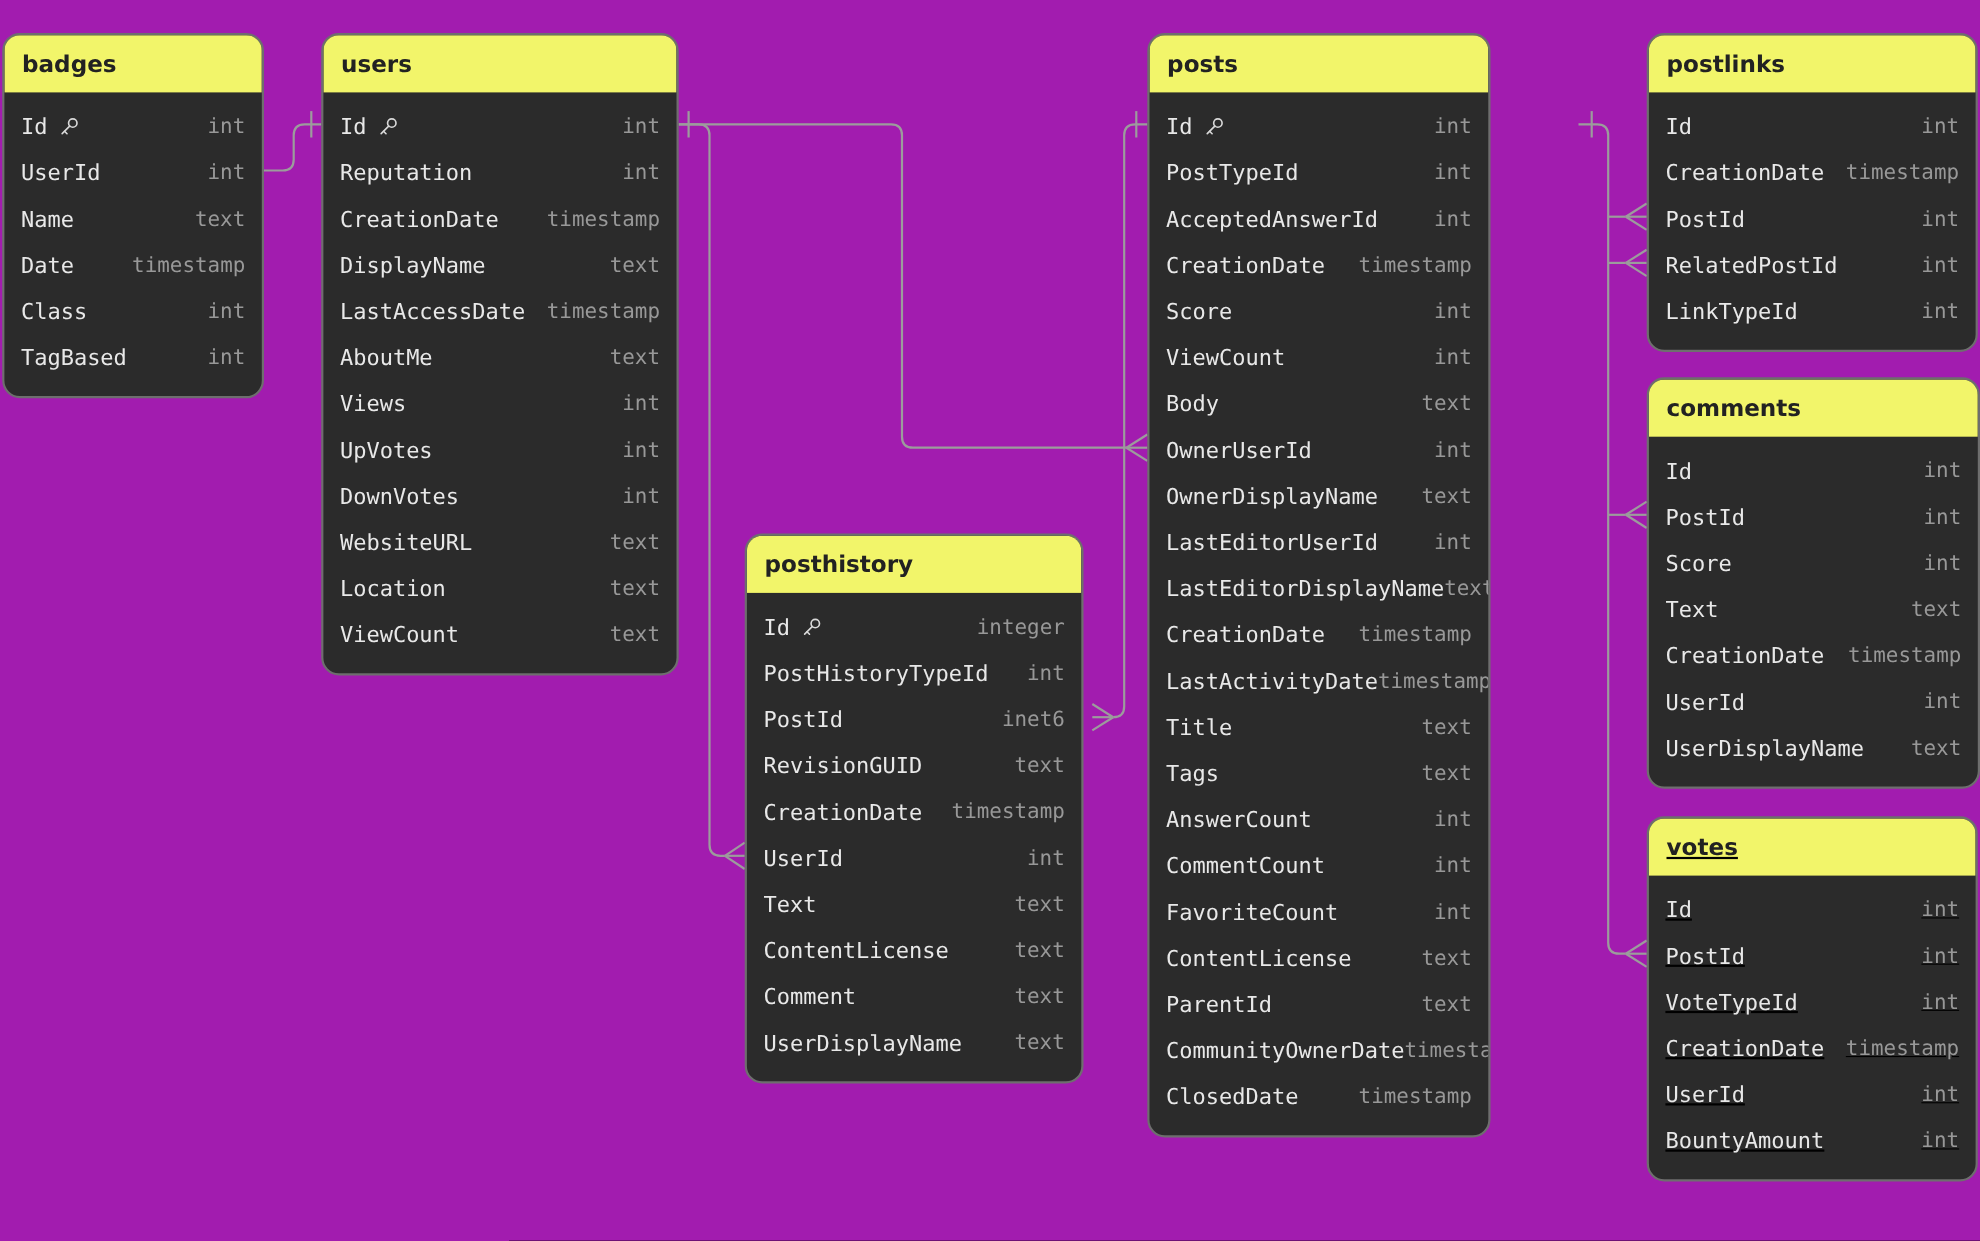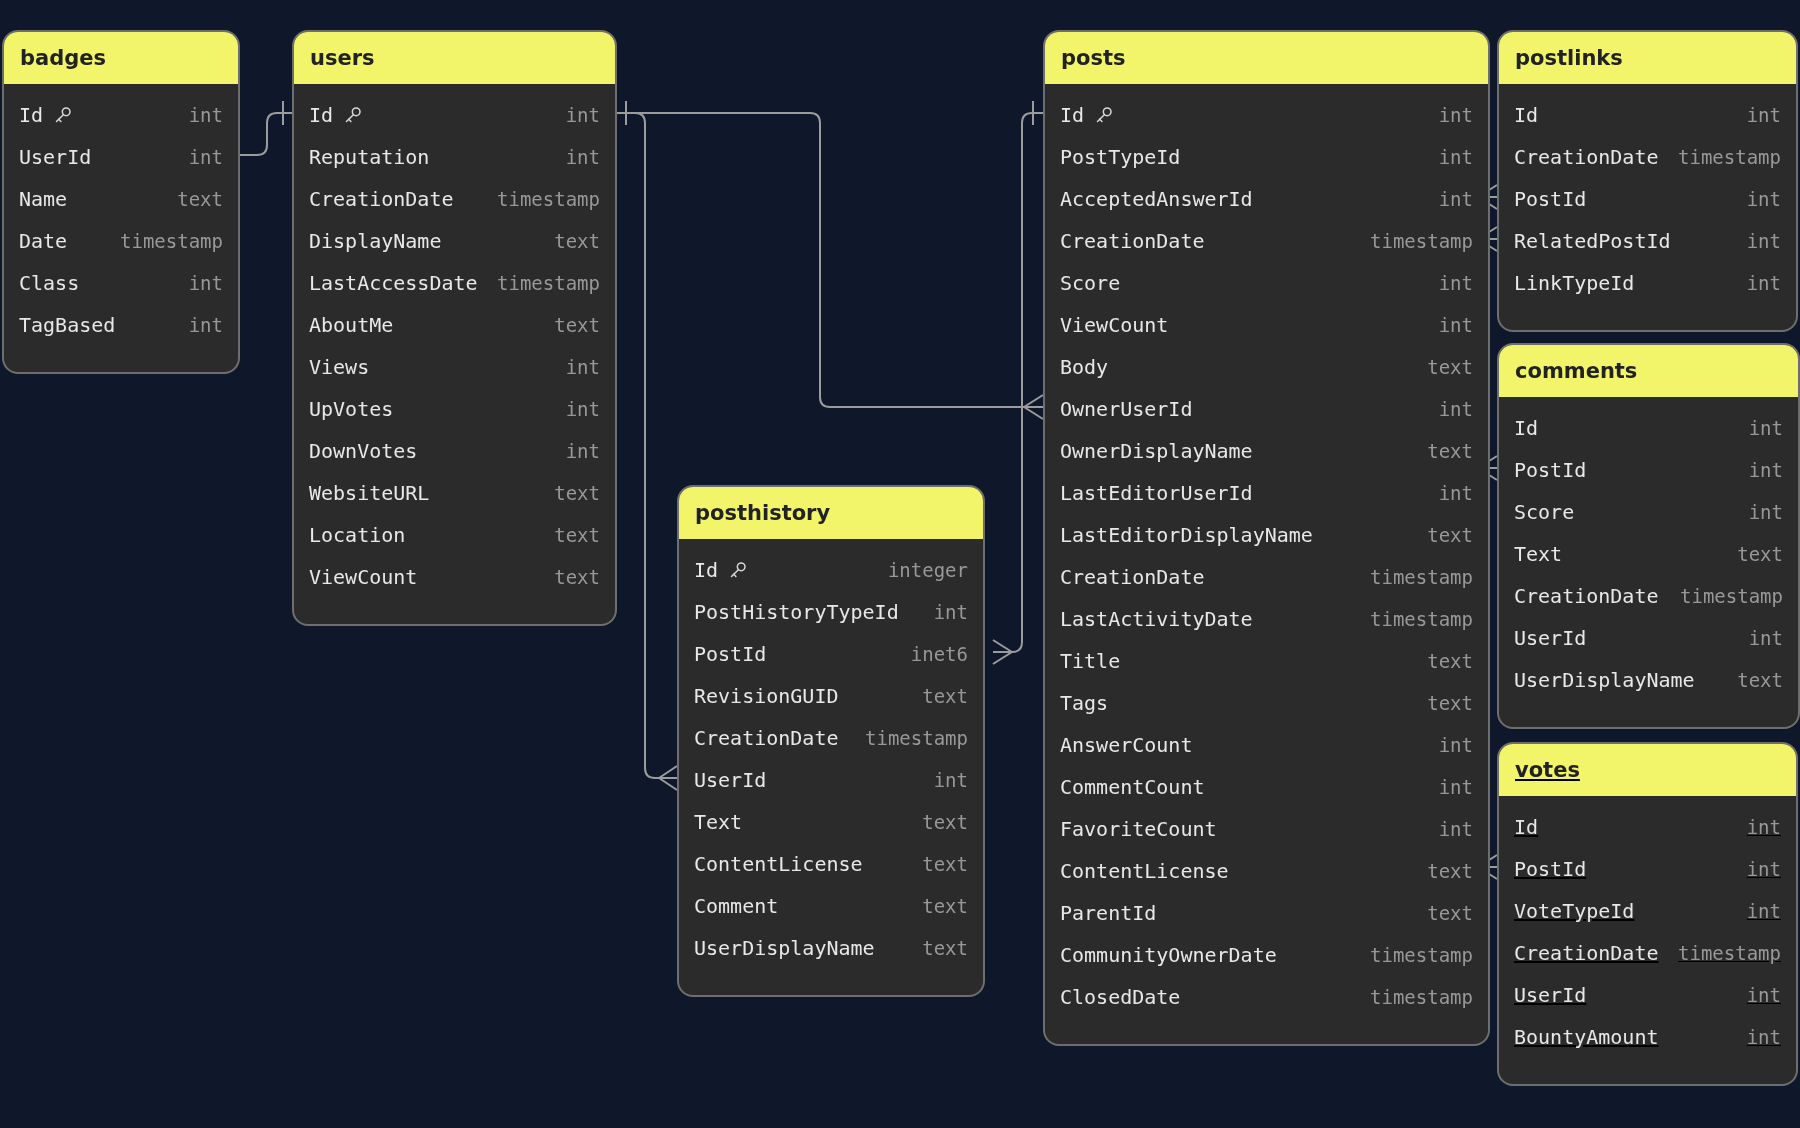--- a/index.html
+++ b/index.html
@@ -16,34 +16,34 @@
     background:var(--table-bg);
     border:2px solid var(--table-border);
     border-radius:16px;overflow:hidden;
   }
   .table-header{
     height:52px;background:var(--header-bg);
     display:flex;align-items:center;padding:0 16px;
     font-family:"DejaVu Sans", sans-serif;font-weight:bold;
     font-size:21px;color:var(--header-text);
   }
-  .rows{padding:10px 0 26px 0;}
+  .rows{padding:10px 0 14px 0;}
   .field-row{
     height:42px;display:flex;align-items:center;padding:0 15px;
     font-size:20px;color:var(--field-text);
   }
   .fname{display:flex;align-items:center;gap:10px;white-space:nowrap;}
   .ftype{margin-left:auto;font-size:19px;color:var(--type-text);white-space:nowrap;}
   .key-badge{display:flex;align-items:center;}
   .key-badge svg{display:block;}
 </style>
 </head>
 <body>
 
-<div id="canvas" style="background: #0f172a;">
+<div id="canvas" style="background: #a21caf;">
     <svg width="1800" height="1128" class="edges">
       <g>
         <path d="M240,155 H257 Q267,155 267,145 V123 Q267,113 277,113 H292"></path>
         <path d="M283,101 V125"></path>
       </g>
       <g>
         <path d="M617,113 H635 Q645,113 645,123 V768 Q645,778 655,778 H659"></path>
         <path d="M659,778 L677,766"></path>
         <path d="M659,778 L677,778"></path>
         <path d="M659,778 L677,790"></path>
@@ -285,21 +285,21 @@
           <span class="ftype">text</span>
         </div>
         <div class="field-row">
           <span class="fname">
             <span>UserDisplayName</span>
           </span>
           <span class="ftype">text</span>
         </div>
       </div>
     </div>
-    <div class="table-card" style="left: 1043px; top: 30px; width: 447px;">
+    <div class="table-card" style="left: 1043px; top: 30px; width: 312px;">
       <div class="table-header">
         <span>posts</span>
       </div>
       <div class="rows">
         <div class="field-row">
           <span class="fname">
             <span>Id</span>
             <span class="key-badge">
               <svg width="20" height="20" viewBox="0 0 24 24" fill="none" stroke="#d8d8d8" stroke-width="1.8" stroke-linecap="round">
                 <circle cx="15.8" cy="8.2" r="4.6"></circle>

